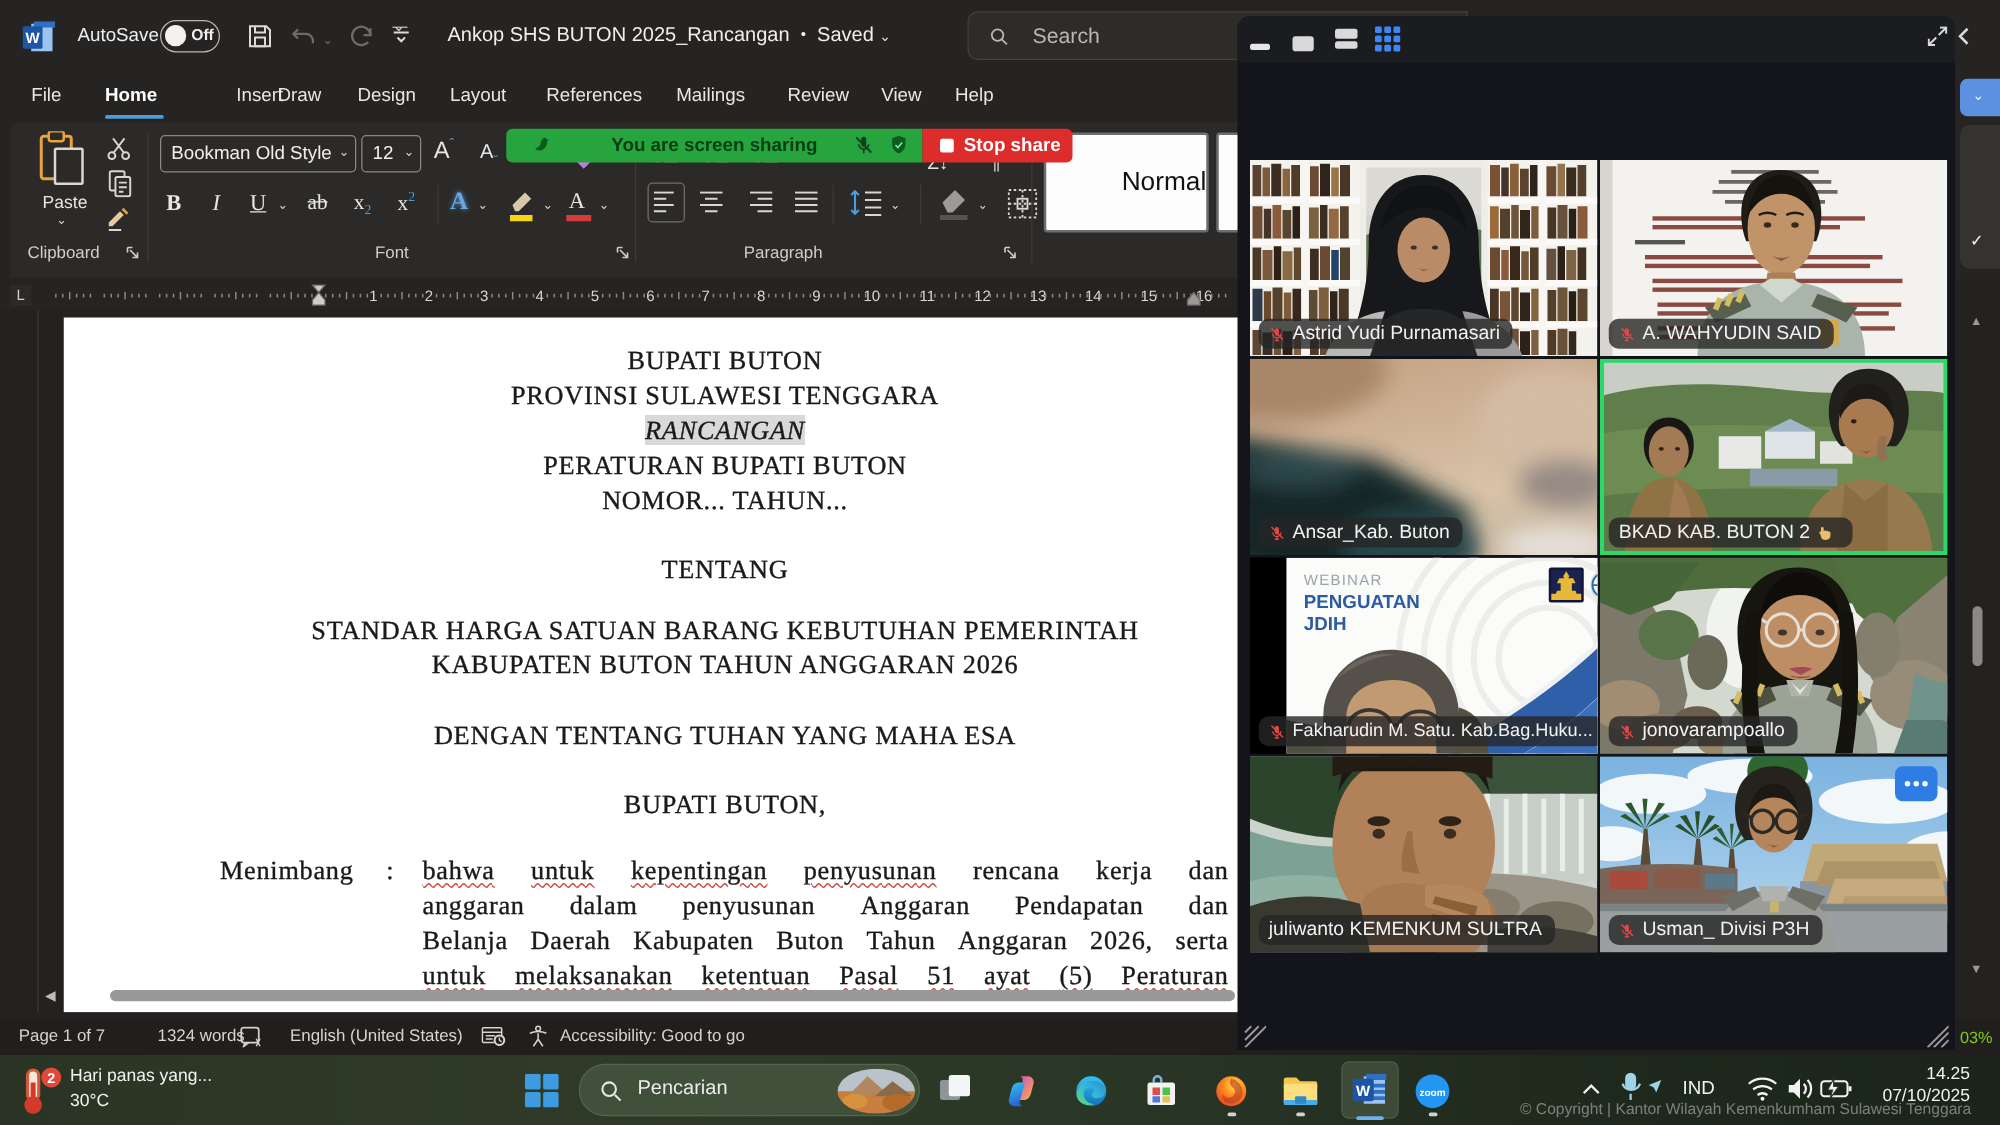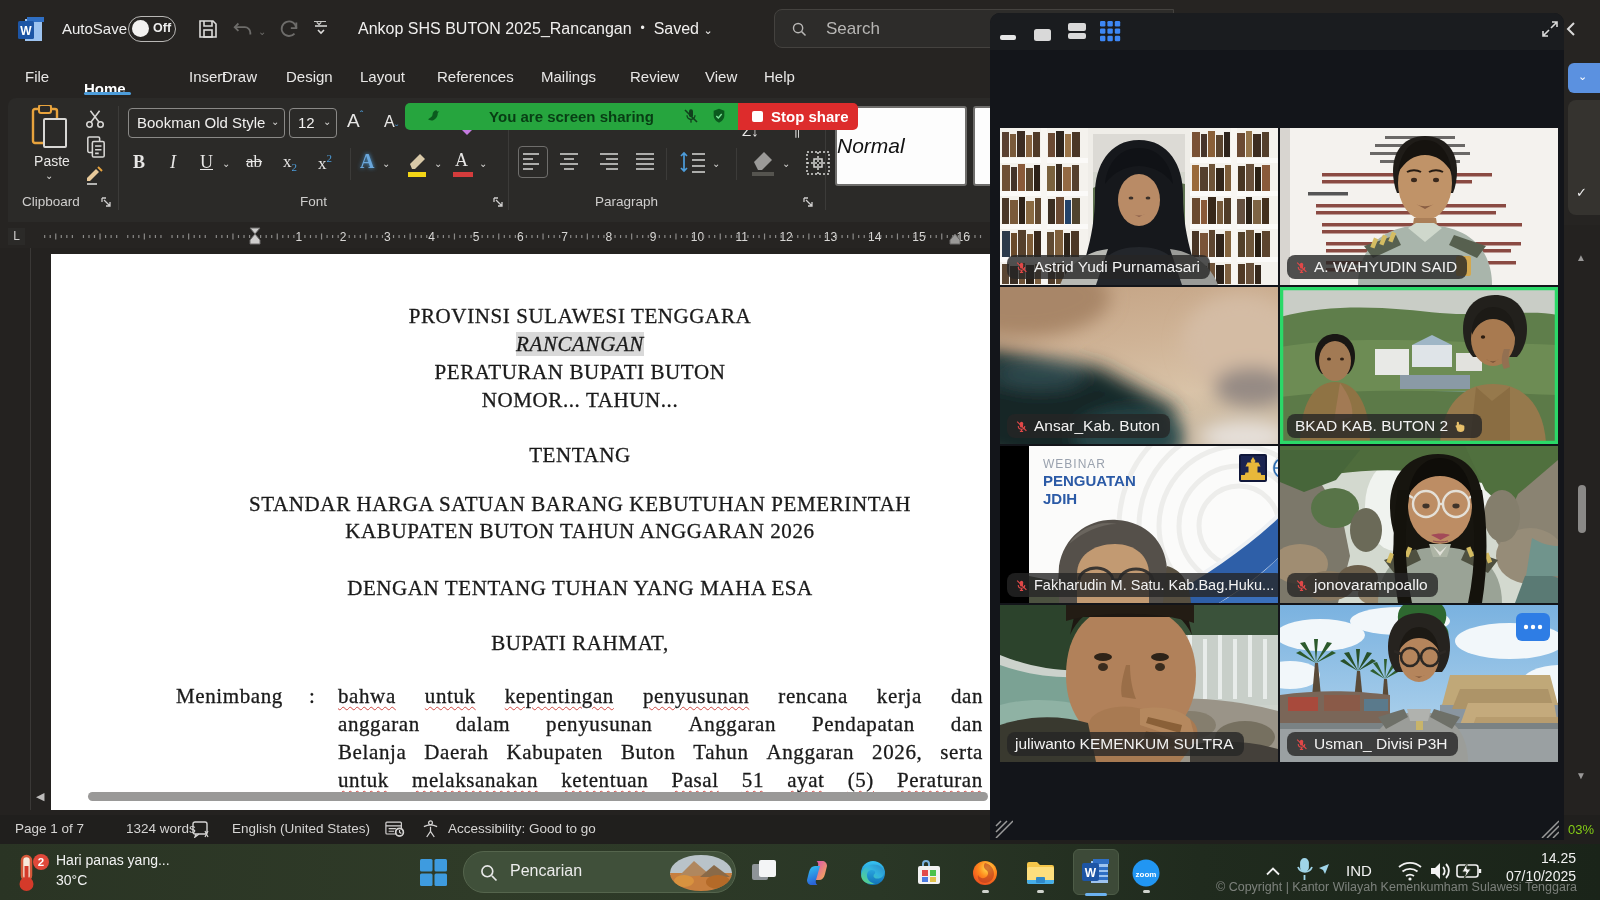--- a/index.html
+++ b/index.html
@@ -61,21 +61,21 @@
       <svg class="abs" style="left:16px;top:11px" width="17" height="17" viewBox="0 0 24 24" fill="none" stroke="#b8b7b5" stroke-width="2">
           <circle cx="10" cy="10" r="6.5"></circle>
           <path d="M15 15l5.5 5.5"></path>
         </svg>
       <div class="abs" style="left:51px;top:9px;color:#b8b7b5;font-size:17px;">Search</div>
     </div>
   </div>
 
   <div class="abs" style="left:0;top:60px;width:1600px;height:38px;background:#262422;color:#e8e7e6;font-size:15px;">
     <div class="abs" style="left:25px;top:8px;">File</div>
-    <div class="abs" style="left:84px;top:20px;font-weight:bold;color:#fff;">Home</div>
+    <div class="abs" style="left:84px;top:8px;font-weight:bold;color:#fff;">Home</div>
     <div class="abs" style="left:84px;top:32px;width:47px;height:3px;background:#4d9ddb;border-radius:2px;"></div>
     <div class="abs" style="left:157px;top:8px;margin-left:32px;">Insert</div>
     <div class="abs" style="left:222px;top:8px;">Draw</div>
     <div class="abs" style="left:286px;top:8px;">Design</div>
     <div class="abs" style="left:360px;top:8px;">Layout</div>
     <div class="abs" style="left:437px;top:8px;">References</div>
     <div class="abs" style="left:541px;top:8px;">Mailings</div>
     <div class="abs" style="left:630px;top:8px;">Review</div>
     <div class="abs" style="left:705px;top:8px;">View</div>
     <div class="abs" style="left:764px;top:8px;">Help</div>
@@ -205,21 +205,21 @@
     <svg class="abs" style="left:458px;top:20px" width="18" height="18" viewBox="0 0 18 18">
         <path d="M9 1 17 9 9 17 1 9z" fill="#c57be0"></path>
       </svg>
     <g></g>
     <svg class="abs" style="left:524px;top:20px" width="120" height="18" viewBox="0 0 120 18" stroke="#d8d7d5" stroke-width="1.5">
         <path d="M0 4h4M8 4h10M0 11h4M8 11h10M40 4h4M48 4h10M40 11h4M48 11h10M80 4h4M88 4h10M80 11h4M88 11h10"></path>
       </svg>
 
     
     <div class="abs" style="left:835px;top:8px;width:132px;height:80px;background:#fdfdfd;border:2px solid #6f6e6c;border-radius:3px;">
-      <div style="margin-top:26px;text-align:left;color:#111;font-size:21px;font-style:italic;">Normal</div>
+      <div style="margin-top:26px;text-align:right;color:#111;font-size:21px;">Normal</div>
     </div>
     <div class="abs" style="left:973px;top:8px;width:27px;height:80px;background:#fdfdfd;border:2px solid #6f6e6c;border-radius:3px;"></div>
   </div>
 
   <div class="abs" style="left:405px;top:103px;width:333px;height:27px;background:#26a53e;border-radius:5px 0 0 5px;">
     <svg class="abs" style="left:20px;top:5px" width="18" height="18" viewBox="0 0 24 24" fill="#0b5a1e">
         <path d="M15 3c-2 0-5 2-5 6 0 1-1 3-3 4l-3 2 2 1c2 1 5 1 7-1 3-2 4-5 4-8l2-3-2 1c-1-1-1-2-2-2z"></path>
       </svg>
     <div class="abs" style="left:0;top:5px;width:100%;text-align:center;color:#083d14;font-size:15px;font-weight:bold;">You are screen sharing</div>
     <svg class="abs" style="left:278px;top:5px" width="16" height="16" viewBox="0 0 24 24" fill="#123f1d">
@@ -410,29 +410,30 @@
         <path d="M250 15 l5-6 5 6 v4 h-10 z" fill="#cfcecd" stroke="#6a6968"></path>
         <path d="M950 15 l5-6 5 6 v4 h-10 z" fill="#9a9998" stroke="#6a6968"></path>
       </svg>
   </div>
 
   <div class="abs" id="doc" style="left:0;top:248px;width:1600px;height:562px;background:#242220;overflow:hidden;">
     <div class="abs" style="left:30px;top:0;width:1px;height:562px;background:#3a3836;"></div>
 
     <div class="abs" style="left:51px;top:6px;width:1000px;height:556px;background:#fff;"></div>
     <div class="abs" id="pagetext" style="left:51px;top:4px;width:1010px;height:558px;font-family:'Liberation Serif',serif;color:#1a1a1a;font-size:21px;letter-spacing:0.6px;-webkit-text-stroke:0.3px #1a1a1a;">
+      <div class="abs dcl" style="top:24px;">BUPATI BUTON</div>
       <div class="abs dcl" style="top:52px;">PROVINSI SULAWESI TENGGARA</div>
       <div class="abs dcl" style="top:80px;"><i style="background:#d9d9d9;">RANCANGAN</i></div>
       <div class="abs dcl" style="top:108px;">PERATURAN BUPATI BUTON</div>
       <div class="abs dcl" style="top:136px;">NOMOR... TAHUN...</div>
       <div class="abs dcl" style="top:191px;">TENTANG</div>
       <div class="abs dcl" style="top:240px;">STANDAR HARGA SATUAN BARANG KEBUTUHAN PEMERINTAH</div>
       <div class="abs dcl" style="top:267px;">KABUPATEN BUTON TAHUN ANGGARAN 2026</div>
       <div class="abs dcl" style="top:324px;">DENGAN TENTANG TUHAN YANG MAHA ESA</div>
-      <div class="abs dcl" style="top:379px;">BUPATI RAHMAT,</div>
+      <div class="abs dcl" style="top:379px;">BUPATI BUTON,</div>
       <div class="abs" style="left:125px;top:432px;">Menimbang</div>
       <div class="abs" style="left:258px;top:432px;">:</div>
       <div class="abs jl" style="top:432px;">
           <span class="sq">bahwa</span>
           <span class="sq">untuk</span>
           <span class="sq">kepentingan</span>
           <span class="sq">penyusunan</span>
           <span>rencana</span>
           <span>kerja</span>
           <span>dan</span>

